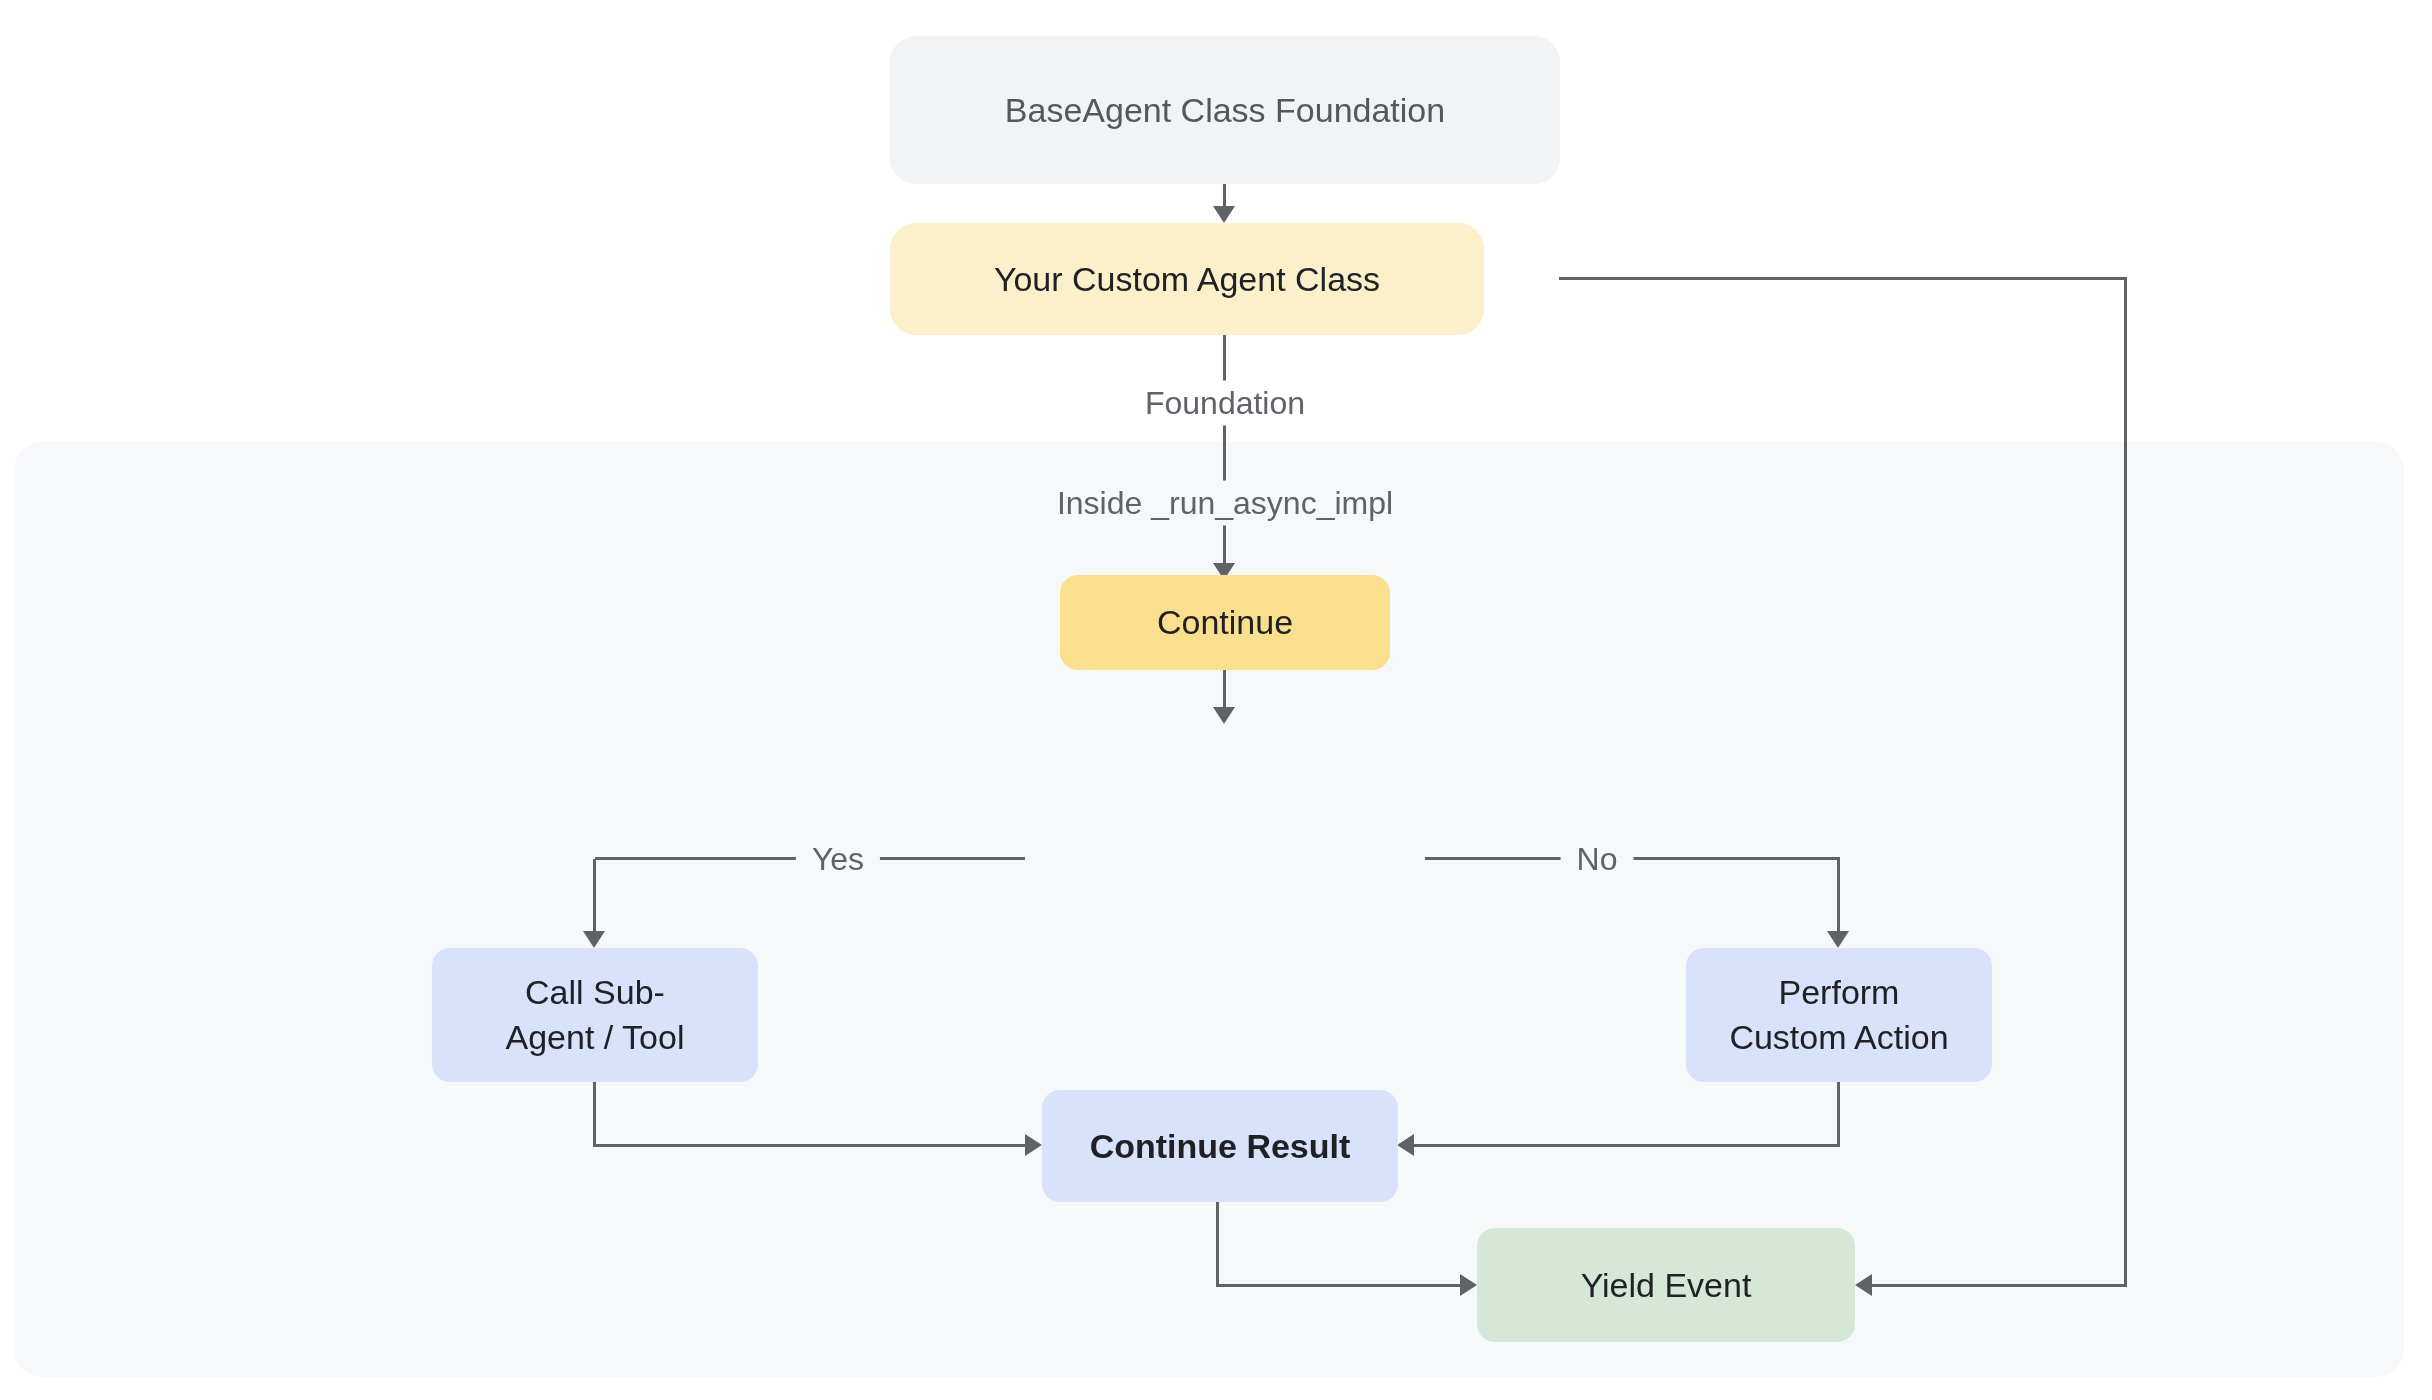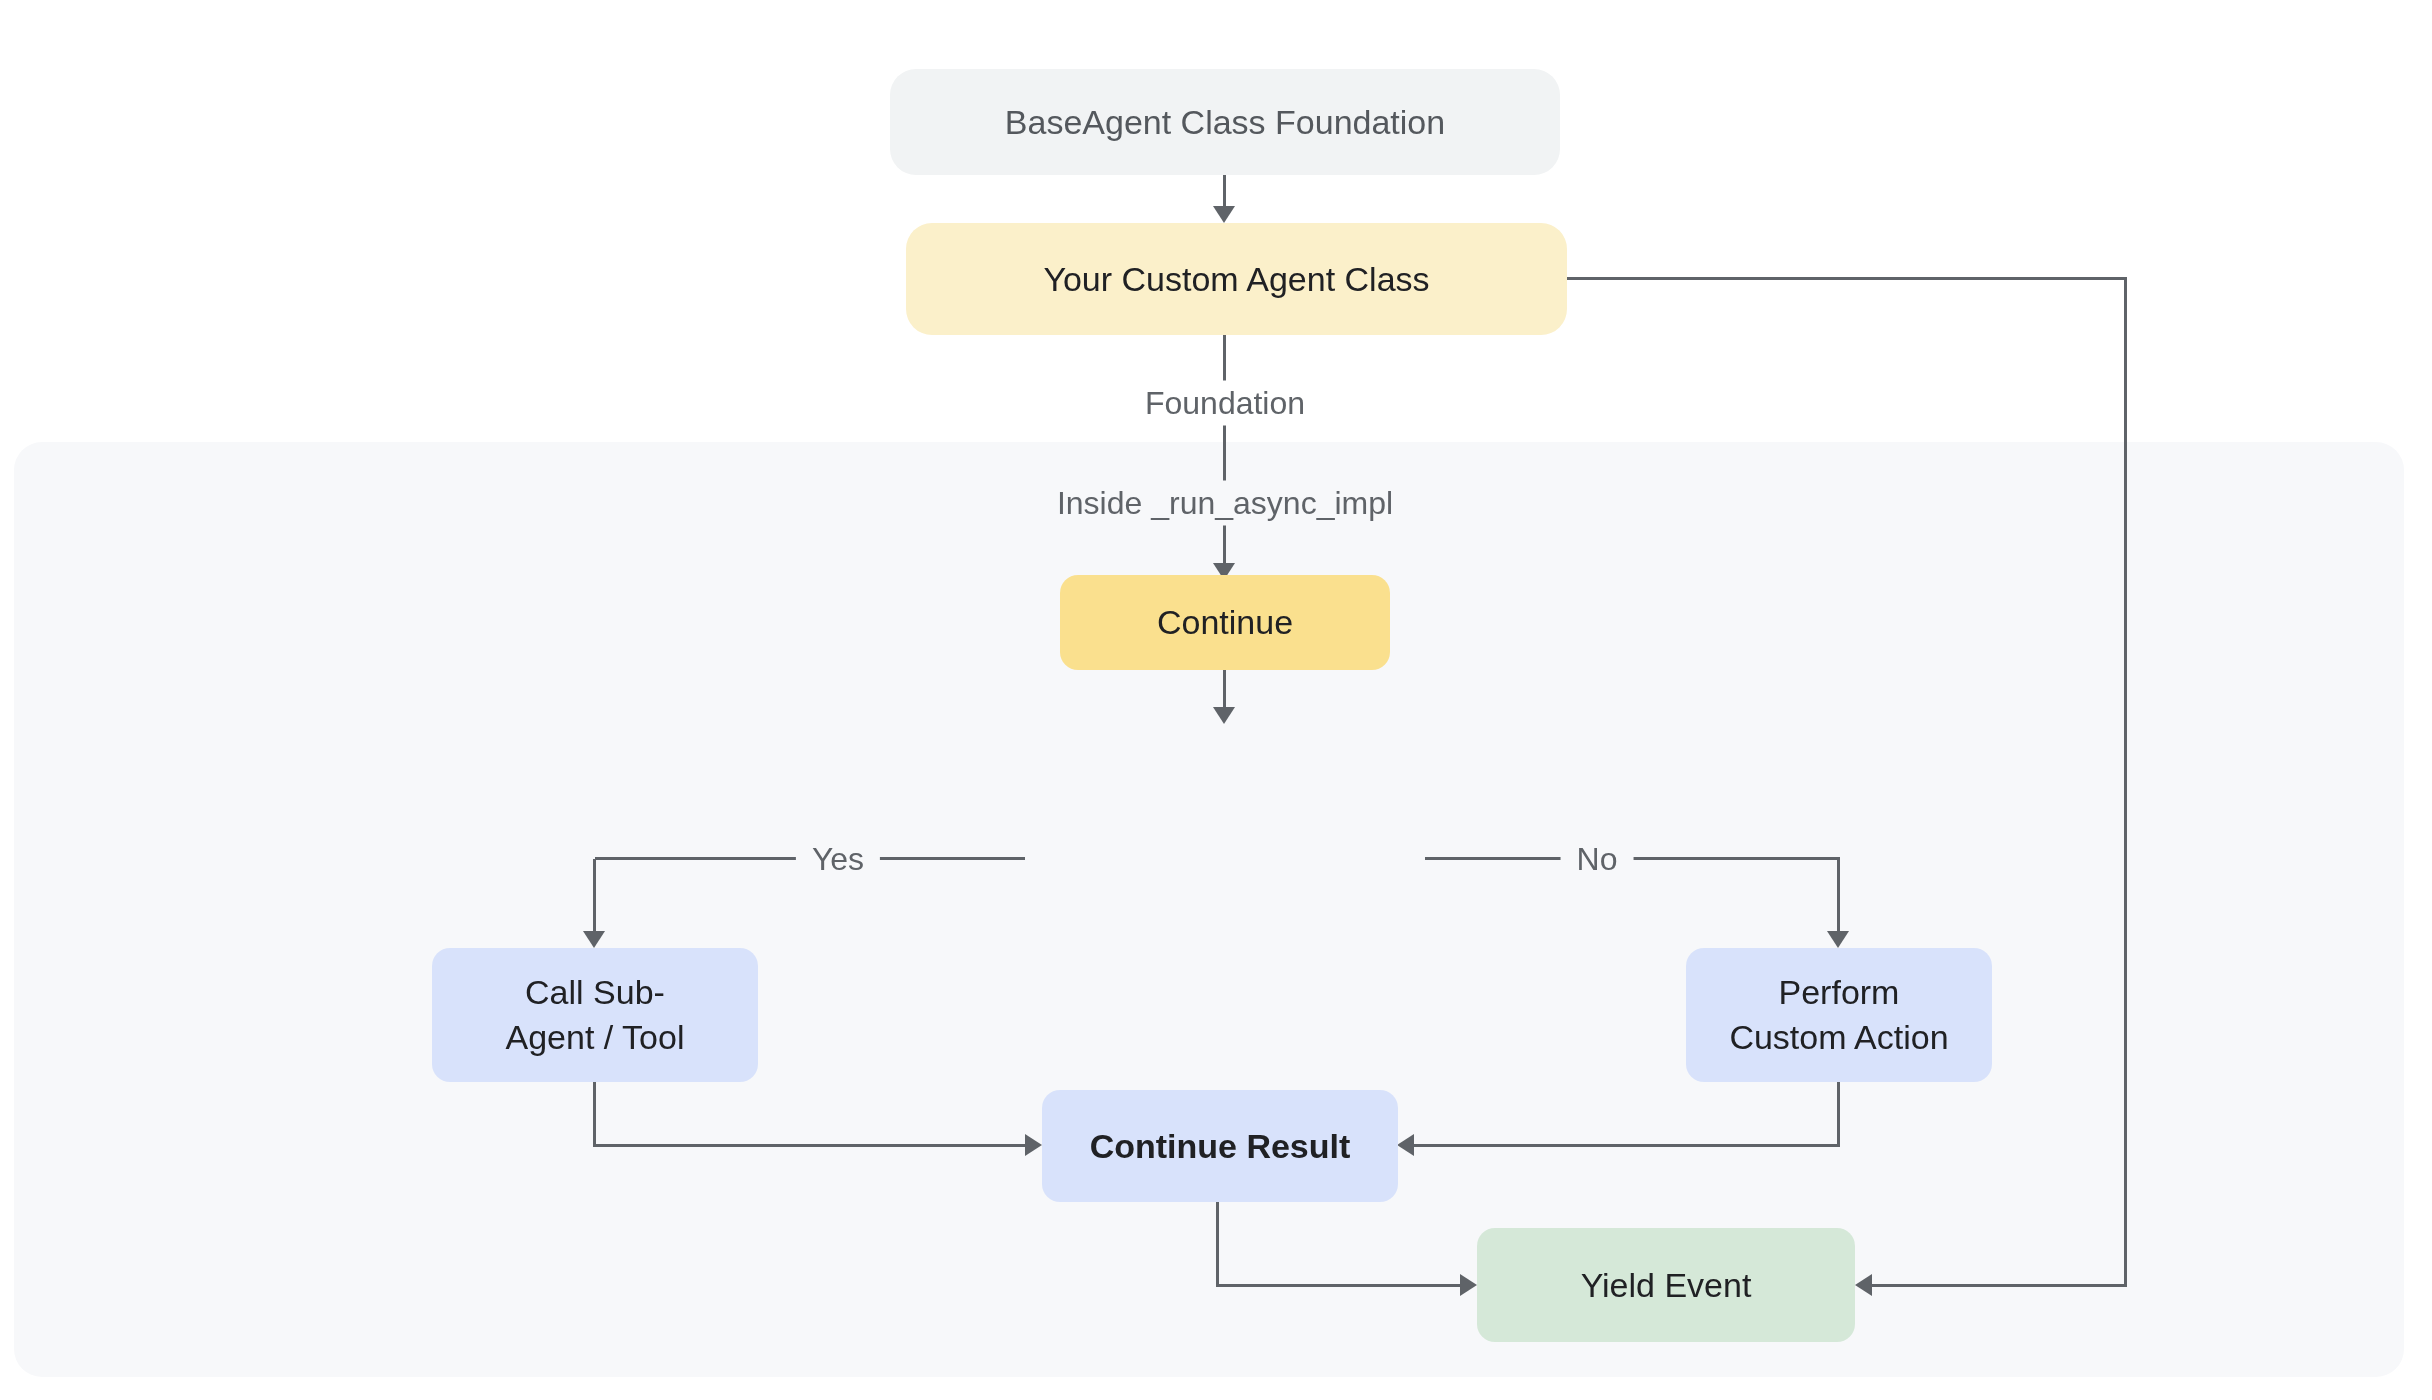--- a/index.html
+++ b/index.html
@@ -11,22 +11,22 @@
     position:absolute;left:14px;top:442px;width:2390px;height:935px;
     background:var(--container-bg,#f7f8fa);border-radius:28px;z-index:0;
   }
   .node{
     position:absolute;display:flex;align-items:center;justify-content:center;
     text-align:center;white-space:pre-line;z-index:3;
     font-size:34px;line-height:1.32;color:var(--text-dark,#202124);
   }
   .rounded{border-radius:18px;}
   .big-rounded{border-radius:26px;}
-  .node-base{left:890px;top:36px;width:670px;height:106px;background:var(--node-gray,#f1f3f4);color:var(--text-gray-dark,#54585d);margin-top:33px;}
-  .node-custom{left:890px;top:223px;width:661px;height:112px;background:var(--yellow-light,#fbf0ca);margin-left:16px;}
+  .node-base{left:890px;top:36px;width:670px;height:148px;background:var(--node-gray,#f1f3f4);color:var(--text-gray-dark,#54585d);}
+  .node-custom{left:890px;top:223px;width:594px;height:112px;background:var(--yellow-light,#fbf0ca);}
   .node-continue{left:1060px;top:575px;width:330px;height:95px;background:var(--yellow,#fae08e);}
   .node-decision{
     left:1025px;top:725px;width:400px;height:274px;background:var(--blue,#91aeee);
     clip-path:polygon(50% 0,100% 50%,50% 100%,0 50%);
   }
   .node-callsub{left:432px;top:948px;width:326px;height:134px;background:var(--blue-light,#d8e2fb);}
   .node-perform{left:1686px;top:948px;width:306px;height:134px;background:var(--blue-light,#d8e2fb);}
   .node-process{left:1042px;top:1090px;width:356px;height:112px;background:var(--blue-light,#d8e2fb);font-weight:700;}
   .node-yield{left:1477px;top:1228px;width:378px;height:114px;background:var(--green,#d5e8d8);font-weight:400;}
 

